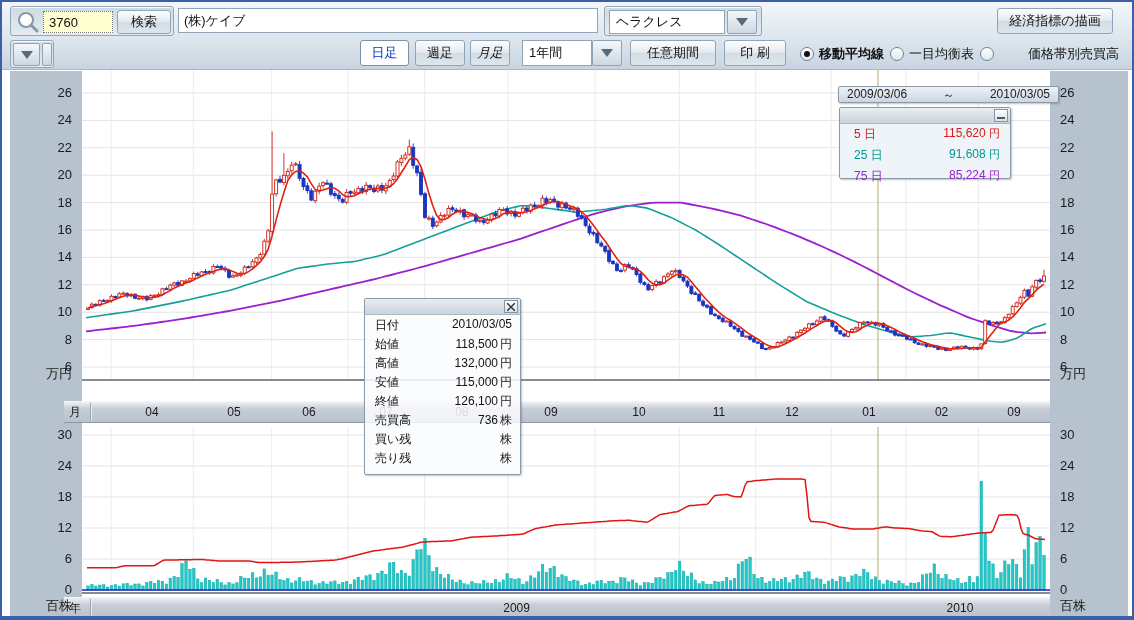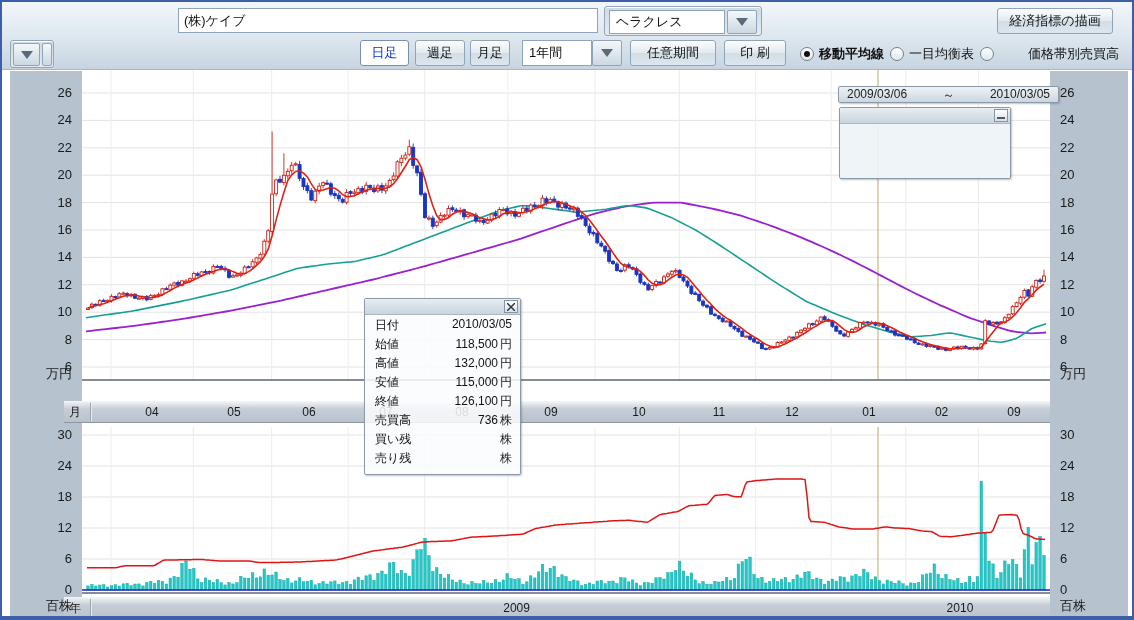--- a/index.html
+++ b/index.html
@@ -59,38 +59,46 @@
   .trow .tunit { display:inline-block; width:14px; text-align:right; color:#222; }
   svg { display:block; }
 </style>
 </head>
 <body>
 
 <div class="window">
 
   <div class="toolbar">
 
+    <div class="panel3d" style="left:8px;top:4px;width:164px;height:30px;">
+      <svg width="26" height="24" style="position:absolute;left:4px;top:3px;">
+        <circle cx="11" cy="10" r="7" fill="#fdfdfd" stroke="#8a98a6" stroke-width="2"></circle>
+        <line x1="16" y1="15" x2="22" y2="21" stroke="#8a98a6" stroke-width="3" stroke-linecap="round"></line>
+      </svg>
+      <input class="input code-input" style="left: 32px; top: 4px; width: 70px; height: 22px;" value="3760">
+      <div class="btn" style="left:106px;top:3px;width:54px;height:24px;">検索</div>
+    </div>
     <input class="input" style="left: 176px; top: 6px; width: 420px; height: 25px;" value="(株)ケイブ">
     <div class="panel3d" style="left:602px;top:4px;width:158px;height:30px;">
       <div class="selfield" style="left:4px;top:3px;width:116px;height:24px;">ヘラクレス</div>
       <div class="arrowbtn" style="left:122px;top:3px;width:30px;height:24px;">
         <span class="tri-down"></span>
       </div>
     </div>
     <div class="btn" style="left:995px;top:6px;width:116px;height:26px;">経済指標の描画</div>
 
     <div class="panel3d" style="left:8px;top:38px;width:44px;height:28px;">
       <div class="arrowbtn" style="left:2px;top:2px;width:27px;height:23px;">
         <span class="tri-down"></span>
       </div>
       <div class="arrowbtn" style="left:31px;top:2px;width:10px;height:23px;"></div>
     </div>
     <div class="btn tab-selected" style="left:358px;top:38px;width:49px;height:26px;">日足</div>
     <div class="btn" style="left:413px;top:38px;width:50px;height:26px;">週足</div>
-    <div class="btn" style="left:468px;top:38px;width:40px;height:26px;">月足</div>
+    <div class="btn" style="left:468px;top:38px;width:40px;height:26px;font-style:italic;">月足</div>
     <div class="selfield" style="left:520px;top:38px;width:70px;height:26px;">1年間</div>
     <div class="arrowbtn" style="left:590px;top:38px;width:30px;height:26px;">
       <span class="tri-down"></span>
     </div>
     <div class="btn" style="left:628px;top:38px;width:86px;height:26px;">任意期間</div>
     <div class="btn" style="left:722px;top:38px;width:62px;height:26px;">印 刷</div>
     <div class="radio sel" style="left:798px;top:43px;font-weight:bold;">
       <span class="dot"></span>
       <span>移動平均線</span>
     </div>
@@ -931,20 +939,34 @@
   </div>
 
   <div class="float-box legendpanel" style="left:837px;top:105px;width:172px;height:72px;">
     <div class="titlebar">
       <span class="winbtn">
         <svg width="8" height="8">
             <line x1="0" y1="6" x2="8" y2="6" stroke="#333" stroke-width="1.6"></line>
           </svg>
       </span>
     </div>
+    <div id="legendrows">
+        <div class="lrow">
+          <span style="color:#d81814">5 日</span>
+          <span style="color:#d81814">115,620 <span style="font-size:11px">円</span></span>
+        </div>
+        <div class="lrow">
+          <span style="color:#009890">25 日</span>
+          <span style="color:#009890">91,608 <span style="font-size:11px">円</span></span>
+        </div>
+        <div class="lrow">
+          <span style="color:#9a20d0">75 日</span>
+          <span style="color:#9a20d0">85,224 <span style="font-size:11px">円</span></span>
+        </div>
+      </div>
   </div>
 
   <div class="float-box tooltip" style="left:362px;top:296px;width:157px;height:177px;">
     <div class="titlebar">
       <span class="winbtn">
         <svg width="8" height="8">
           <line x1="0" y1="0" x2="8" y2="8" stroke="#333" stroke-width="1.4"></line>
           <line x1="8" y1="0" x2="0" y2="8" stroke="#333" stroke-width="1.4"></line>
         </svg>
       </span>

